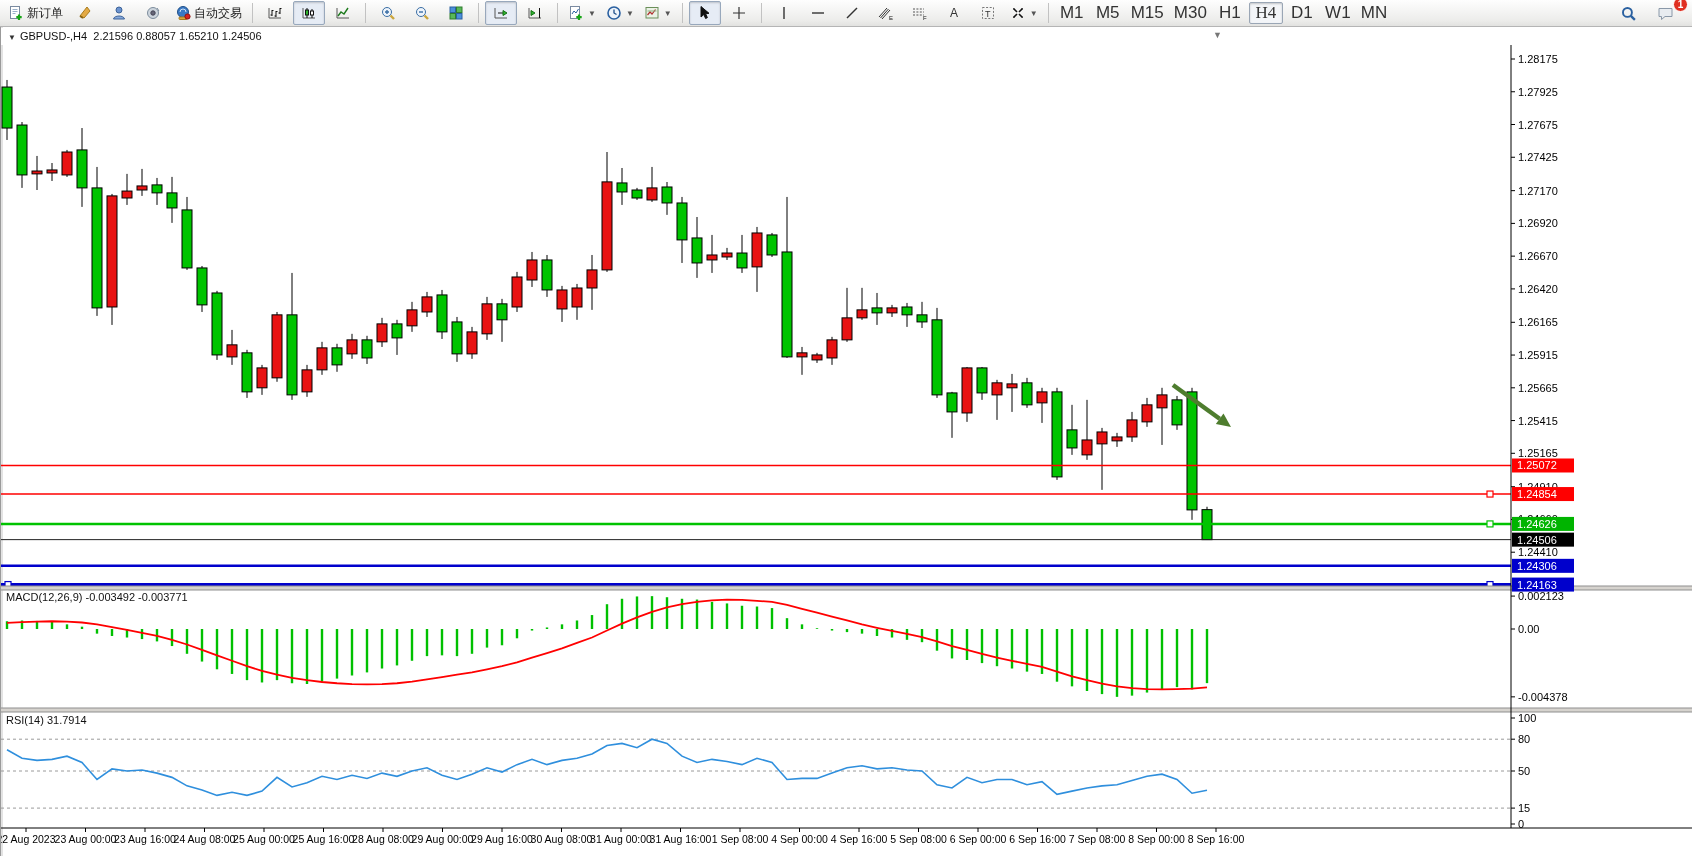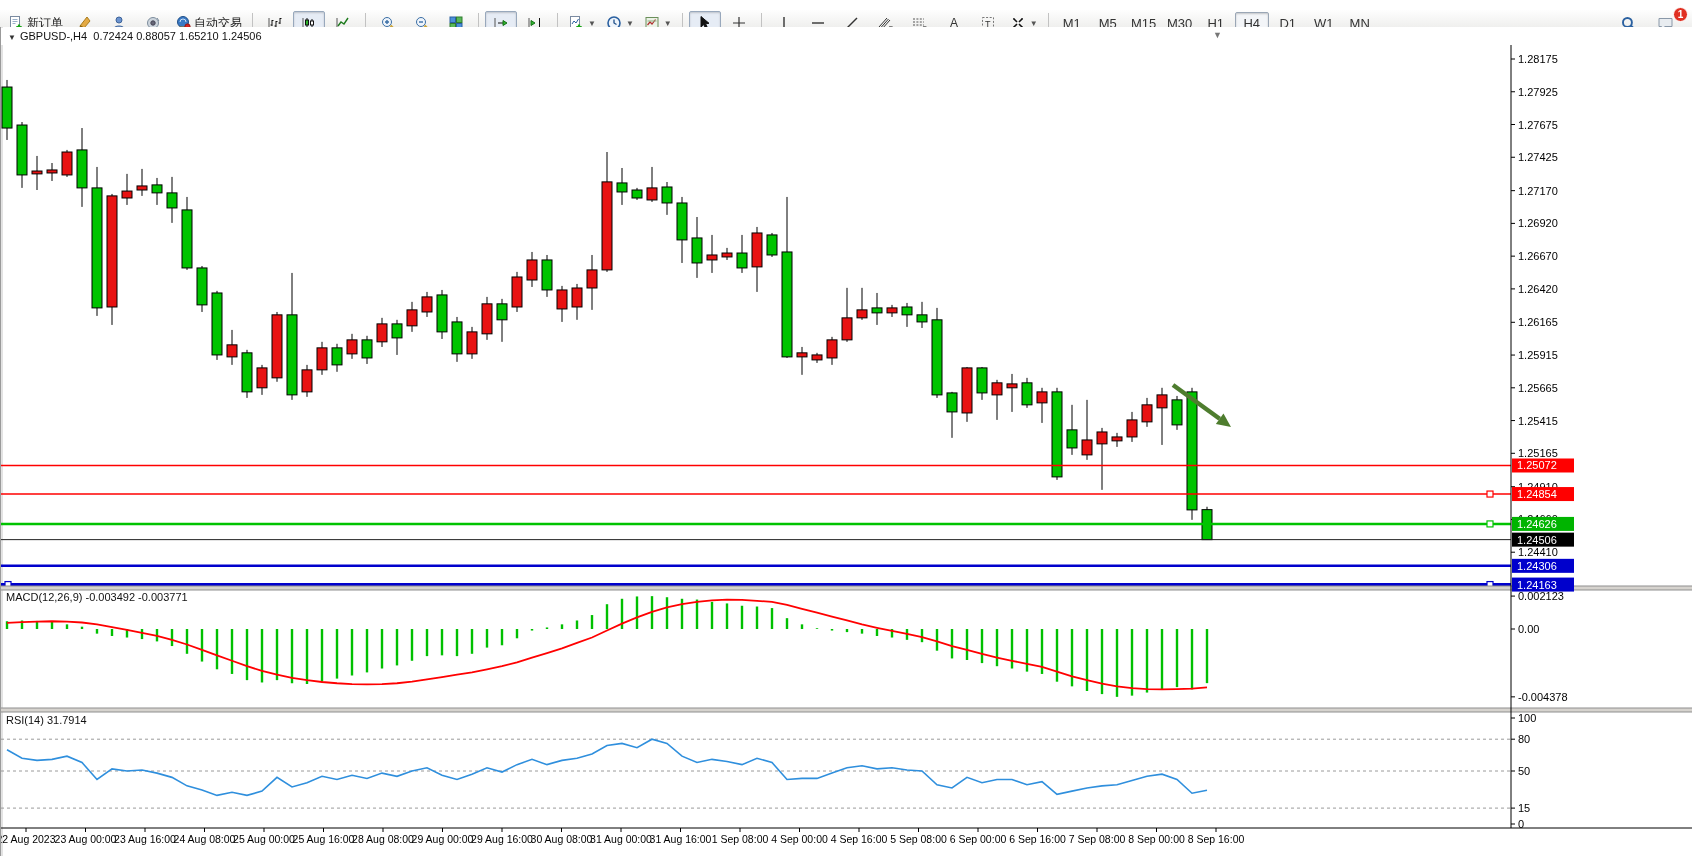--- a/index.html
+++ b/index.html
@@ -2,28 +2,28 @@
 <html><head>
 <meta charset="utf-8">
 <style>
   html,body{margin:0;padding:0;background:#fff;}
   .app{position:relative;width:1692px;height:856px;overflow:hidden;background:#fff;
        font-family:"Liberation Sans",sans-serif;-webkit-font-smoothing:antialiased;}
   
   .toolbar{position:absolute;left:0;top:0;width:1692px;height:27px;
       background:linear-gradient(#fefefe,#ececea 80%,#e2e2e0);
       border-bottom:1px solid #b5b5b5;display:flex;align-items:center;
-      padding:0 4px;box-sizing:border-box;gap:2px;margin-top:10px;}
+      padding:0 4px;box-sizing:border-box;gap:2px;}
   .tbtn{height:22px;min-width:24px;padding:0 3px;display:flex;align-items:center;gap:3px;
       justify-content:center;border:1px solid transparent;border-radius:2px;
       font-size:12px;color:#222;cursor:default;}
   .tbtn.pressed{background:#e6ecf5;border-color:#98a8bc;box-shadow:inset 0 1px 2px rgba(0,0,0,.18);}
   .tsep{width:1px;height:20px;background:#c2c2c2;margin:0 4px;flex:none;}
-  .tf{font-size:13px;color:#333;min-width:26px;height:20px;}
-  .tf.pressed{background:#f3f5f8;border-color:#9aa6b5;box-shadow:inset 0 1px 2px rgba(0,0,0,.2);}
+  .tf{font-size:17px;color:#333;min-width:26px;height:20px;}
+  .tf.pressed{background:#f3f5f8;border-color:#9aa6b5;box-shadow:inset 0 1px 2px rgba(0,0,0,.2);font-family:Liberation Serif, serif;}
   .icon{display:block;}
   .caret{font-size:8px;color:#555;margin-left:1px;}
   .right-tools{margin-left:auto;display:flex;align-items:center;gap:6px;padding-right:6px;}
   .badge{position:absolute;top:-5px;right:-7px;background:#e03022;color:#fff;border-radius:8px;
       font-size:10px;line-height:13px;min-width:13px;text-align:center;font-weight:bold;
       border:1px solid #fff;}
   .bubble-wrap{position:relative;}
   
   .chart-window{position:absolute;left:0;top:27px;width:1692px;height:829px;background:#fff;
       border-left:1px solid #9a9a9a;box-shadow:inset 2px 0 0 #e3e3e3;box-sizing:border-box;}
@@ -254,21 +254,21 @@
         <svg class="icon" width="18" height="17" viewBox="0 0 18 16">
           <path d="M2 3h13v8H8l-3.5 3v-3H2Z" fill="#e8ecf0" stroke="#8a98a8"></path>
         </svg>
         <span class="badge">1</span>
       </div>
     </div>
   </div>
 
   <div class="chart-window">
     <div class="title-row">
-      <div class="txt"><span class="dd">▼</span><span>GBPUSD-,H4</span>&nbsp;&nbsp;<span>0.72424</span> <span>0.88057</span> <span>1.65210</span> <span>1.24506</span></div>
+      <div class="txt"><span class="dd">▼</span><span>GBPUSD-,H4</span>&nbsp;&nbsp;<span>2.21596</span> <span>0.88057</span> <span>1.65210</span> <span>1.24506</span></div>
       <div class="shift-marker">▼</div>
     </div>
 
     <svg id="chart-svg" width="1692" height="811">
 
       <g id="g-levels">
           <line x1="0" y1="694.2" x2="1510" y2="694.2" stroke="#9a9a9a" stroke-dasharray="3 3" stroke-width="1"></line>
           <line x1="0" y1="726" x2="1510" y2="726" stroke="#9a9a9a" stroke-dasharray="3 3" stroke-width="1"></line>
           <line x1="0" y1="763.1" x2="1510" y2="763.1" stroke="#9a9a9a" stroke-dasharray="3 3" stroke-width="1"></line>
         </g>

